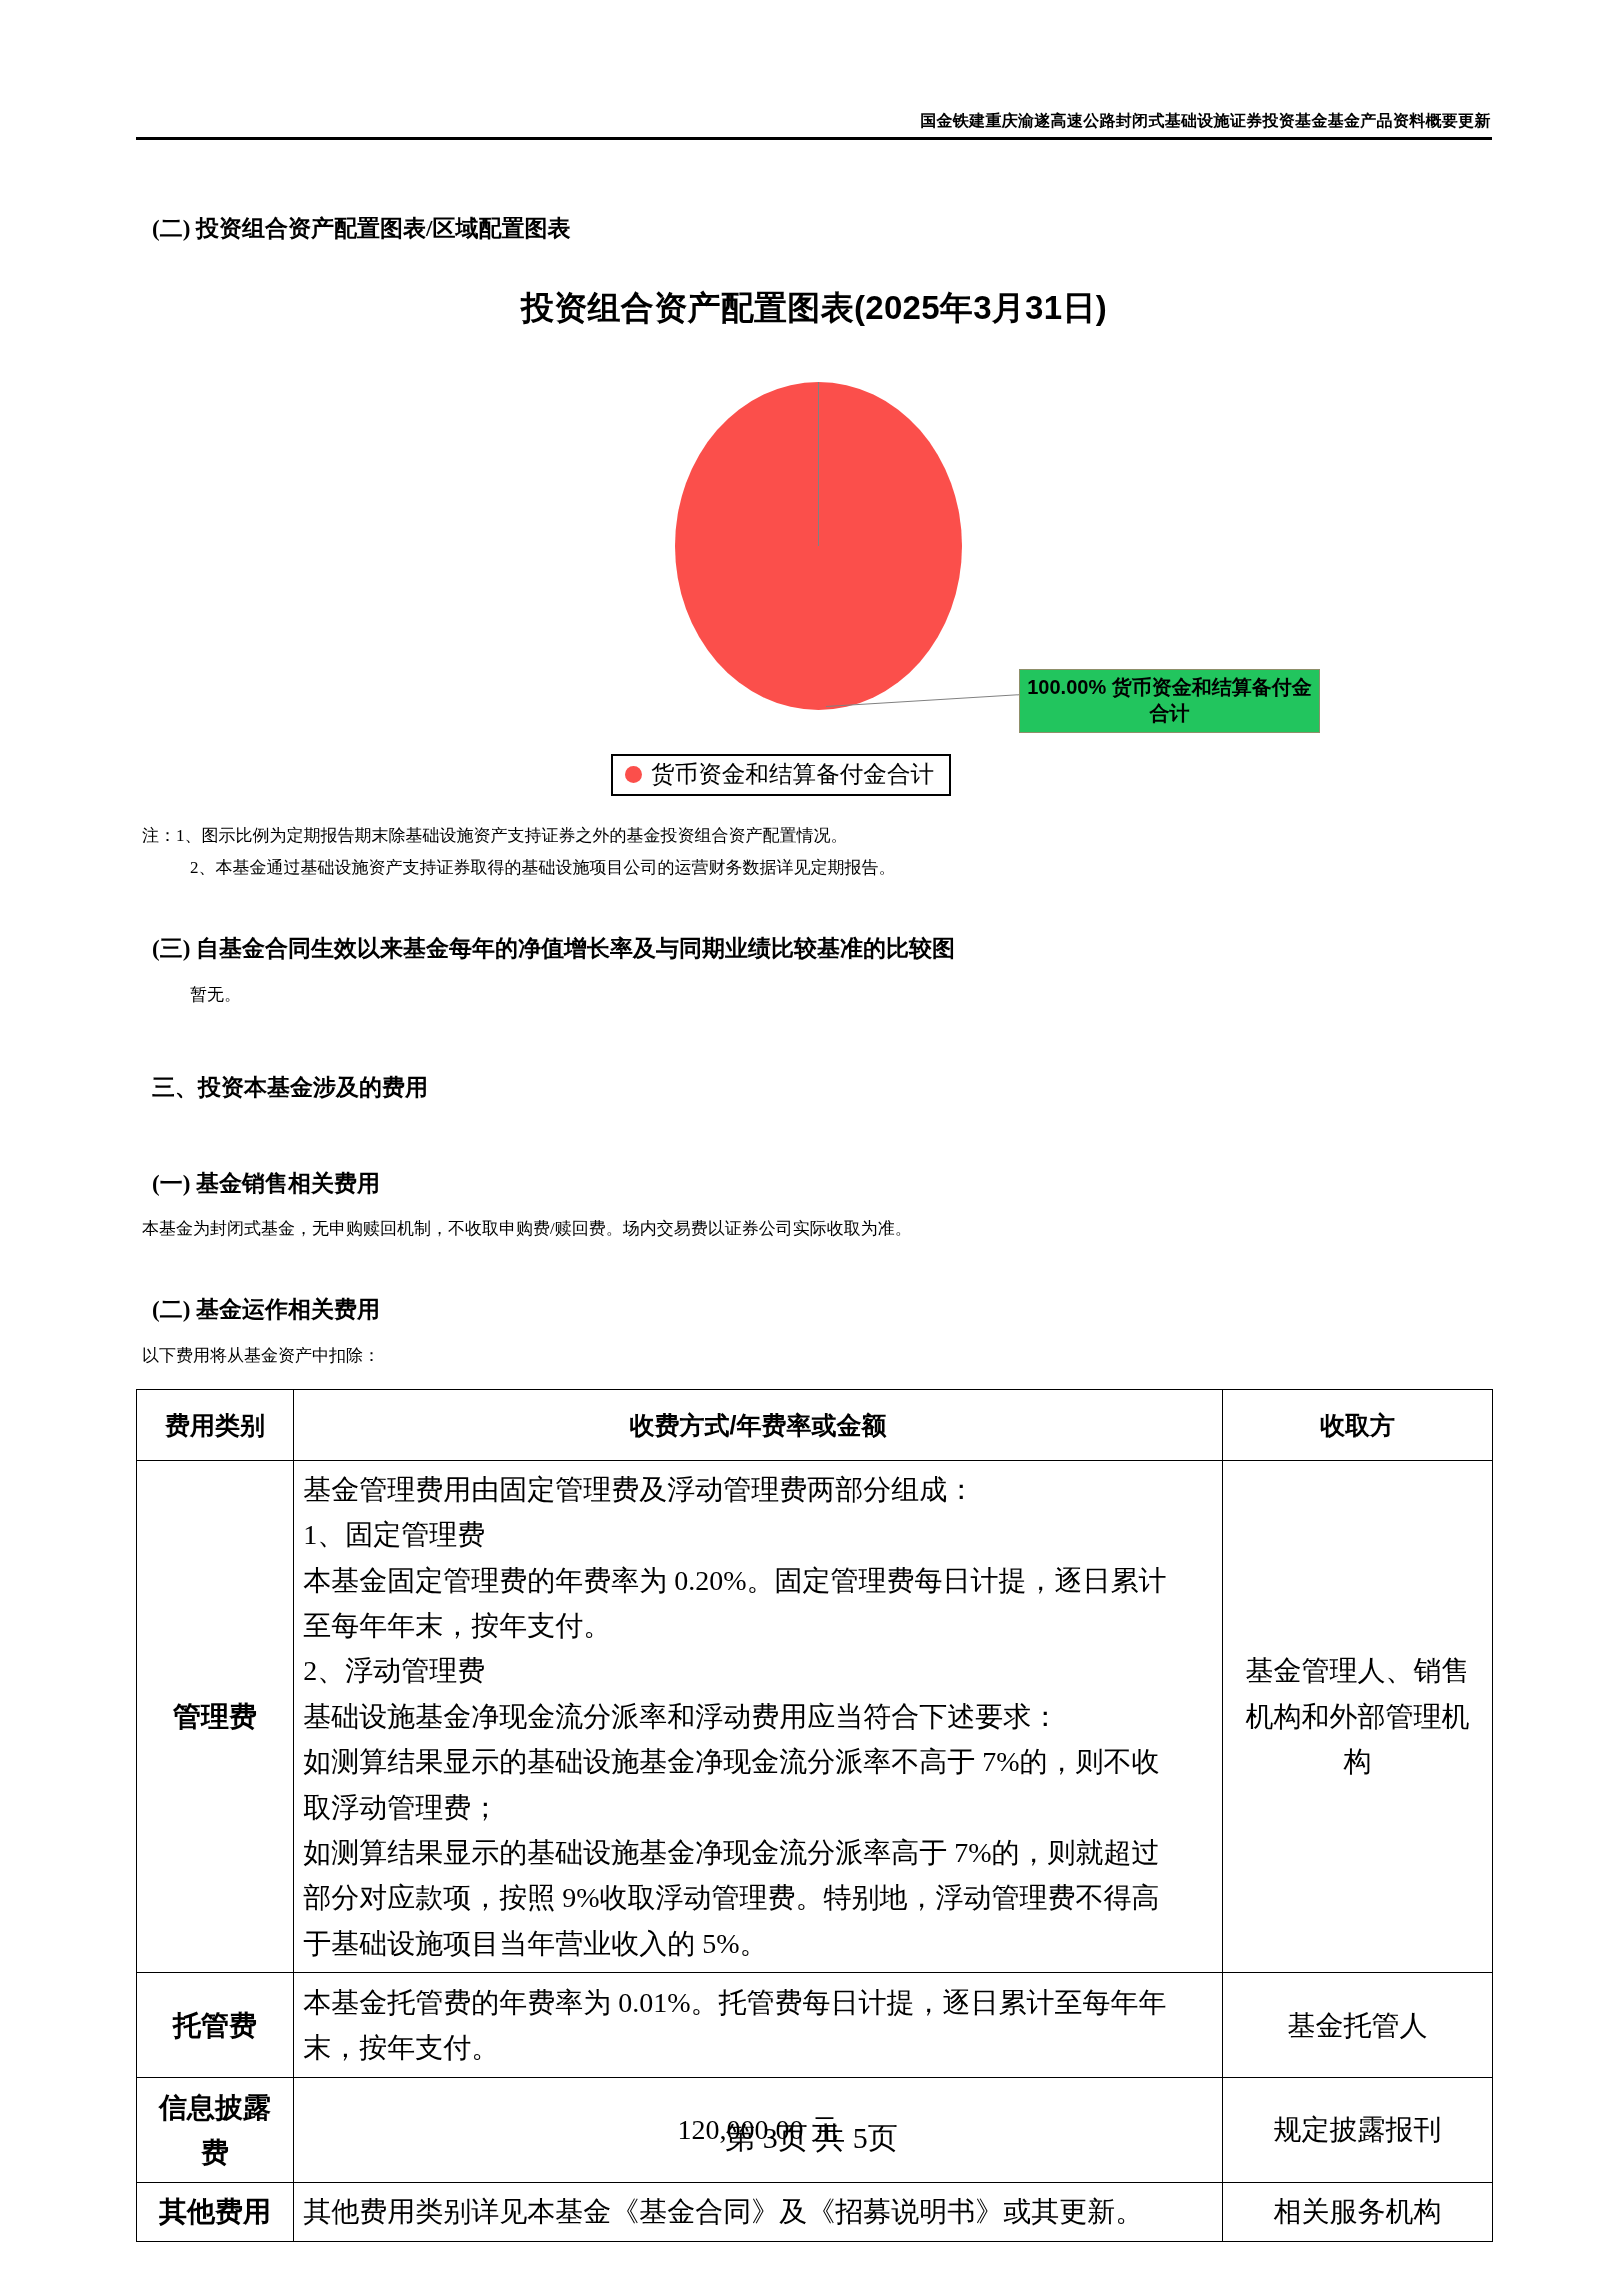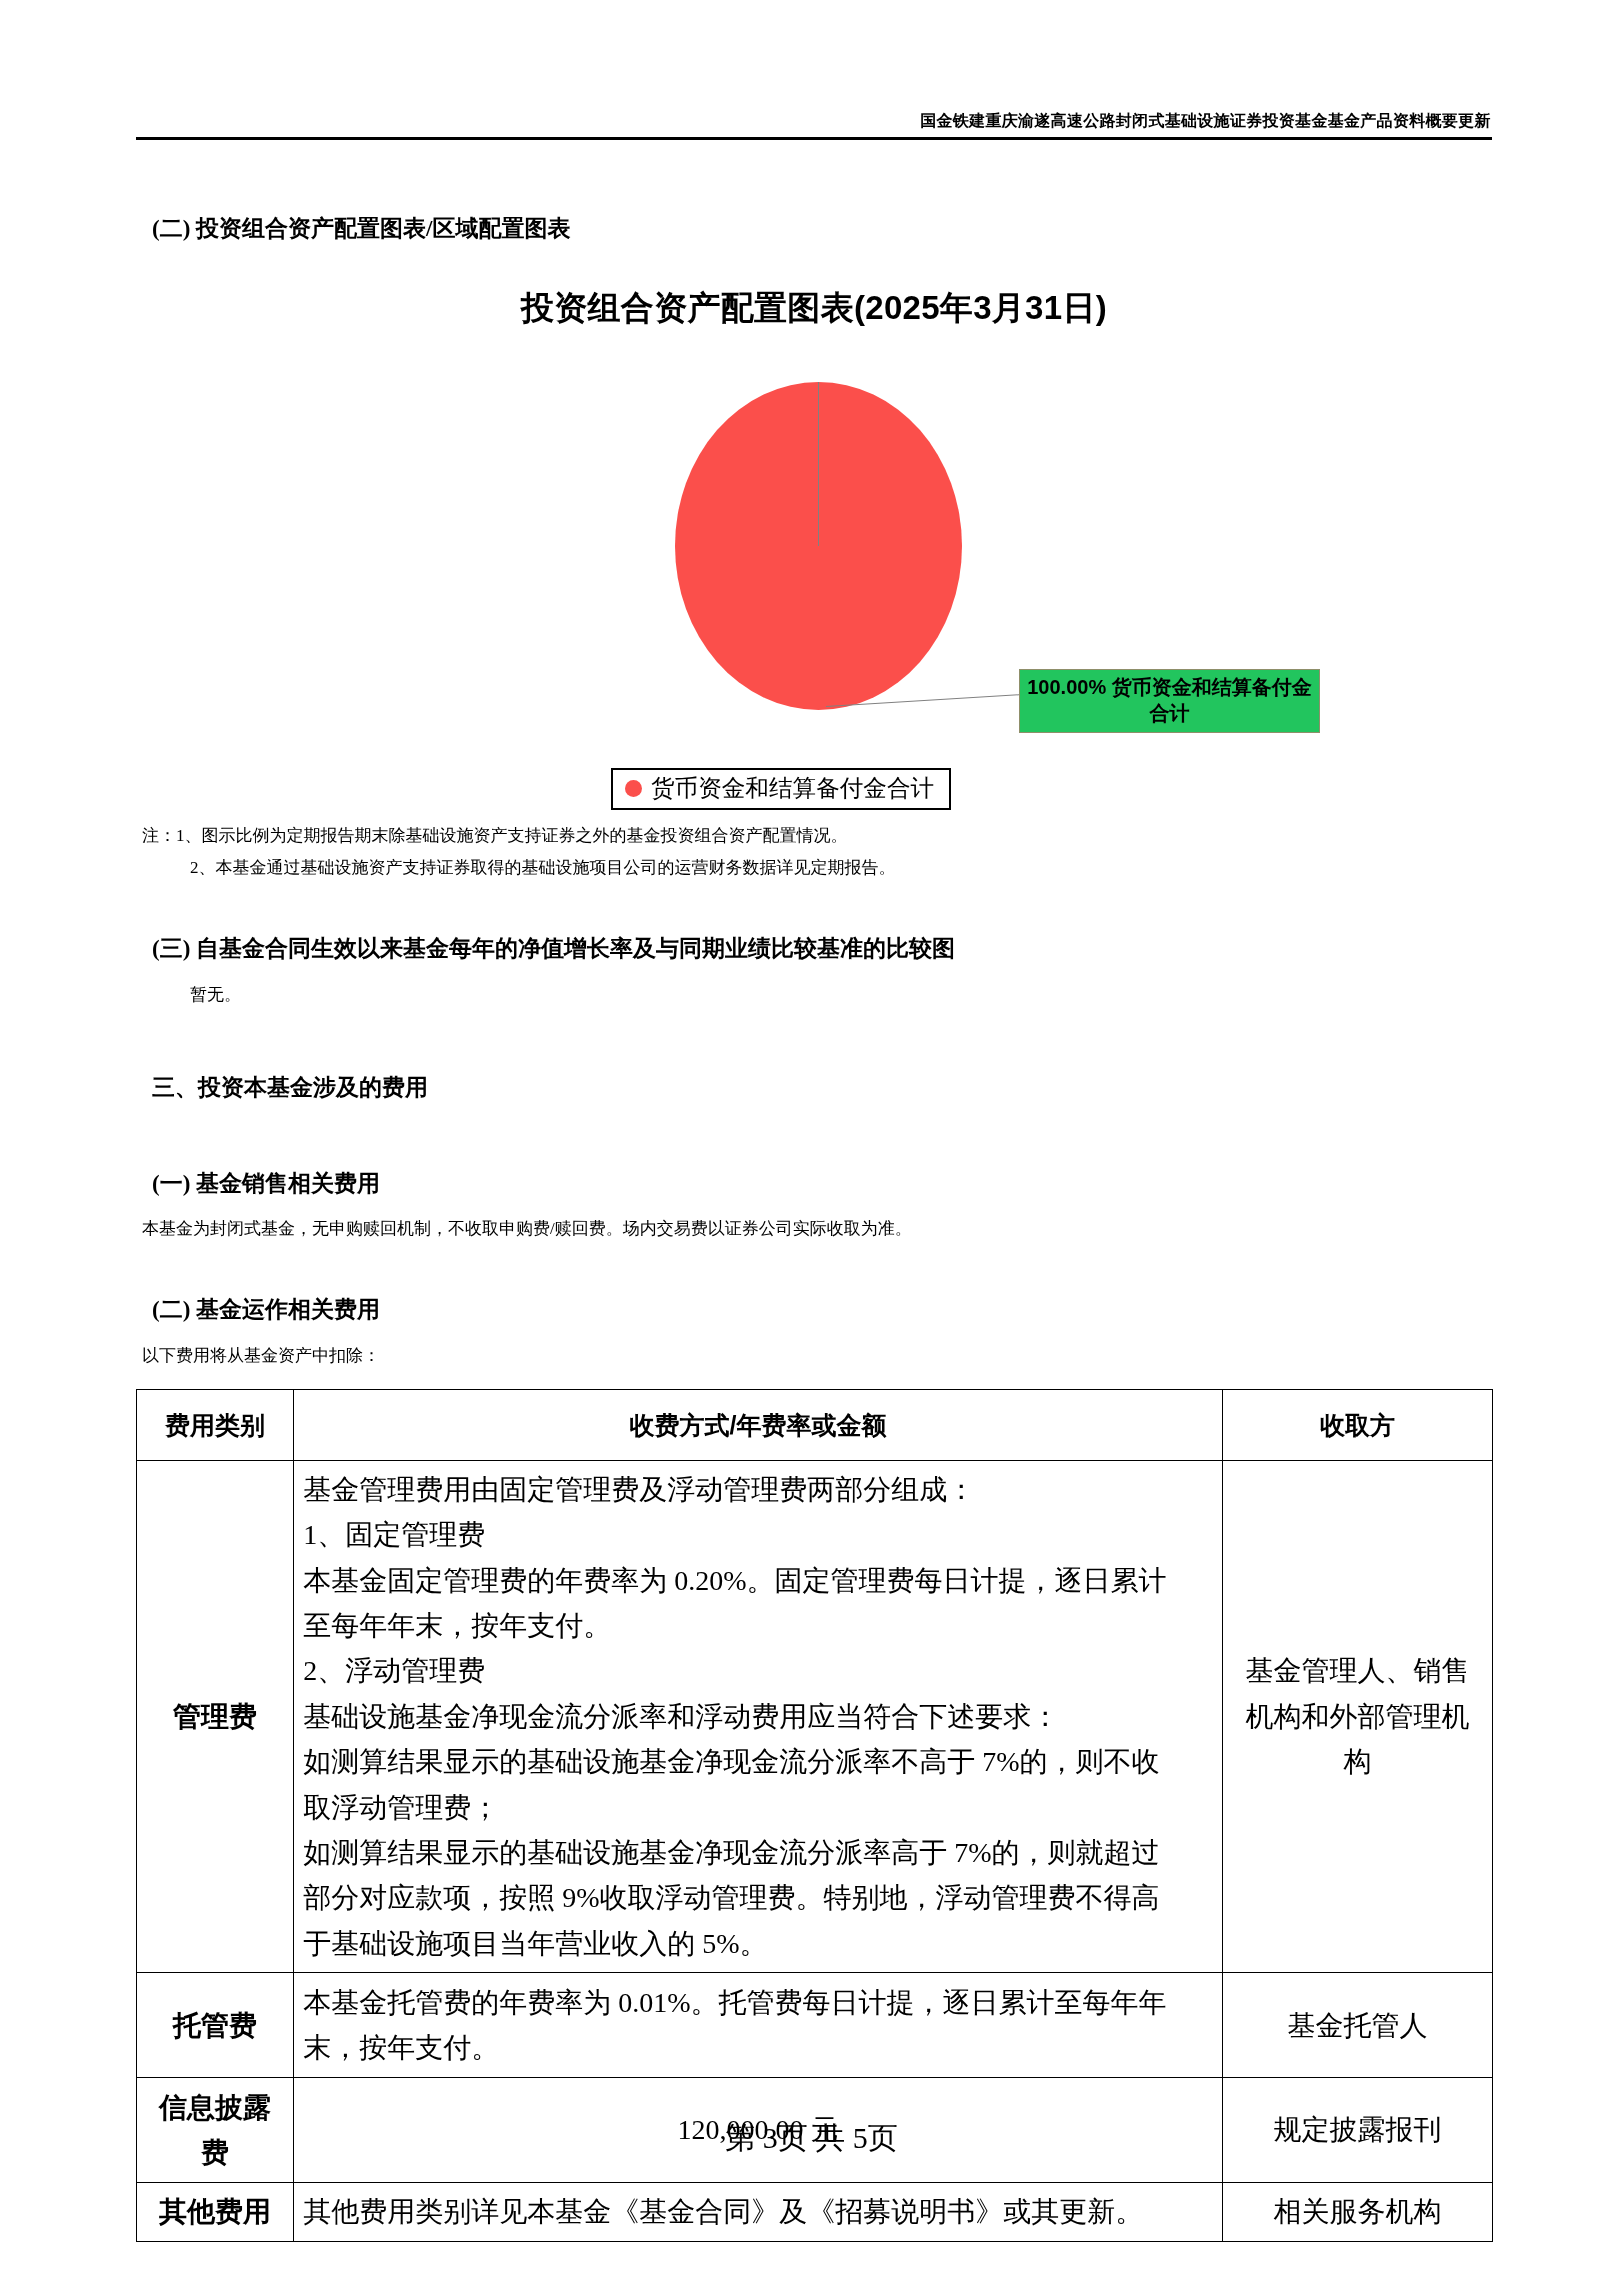--- a/index.html
+++ b/index.html
@@ -127,21 +127,21 @@
     text-align: center;
     font-family: "Liberation Sans", "DejaVu Sans", sans-serif;
     font-weight: bold;
     font-size: 20px;
     line-height: 1.28;
     color: #000;
   }
   .legend-box {
     position: absolute;
     left: 475px;
-    top: 488px;
+    top: 474px;
     border: 2px solid #000;
     background: #ffffff;
     padding: 3.3px 14.4px 4.6px 11.8px;
     display: flex;
     align-items: center;
     gap: 9.2px;
     font-family: "Liberation Sans", "DejaVu Sans", sans-serif;
     font-size: 23.6px;
     line-height: 1.25;
   }

